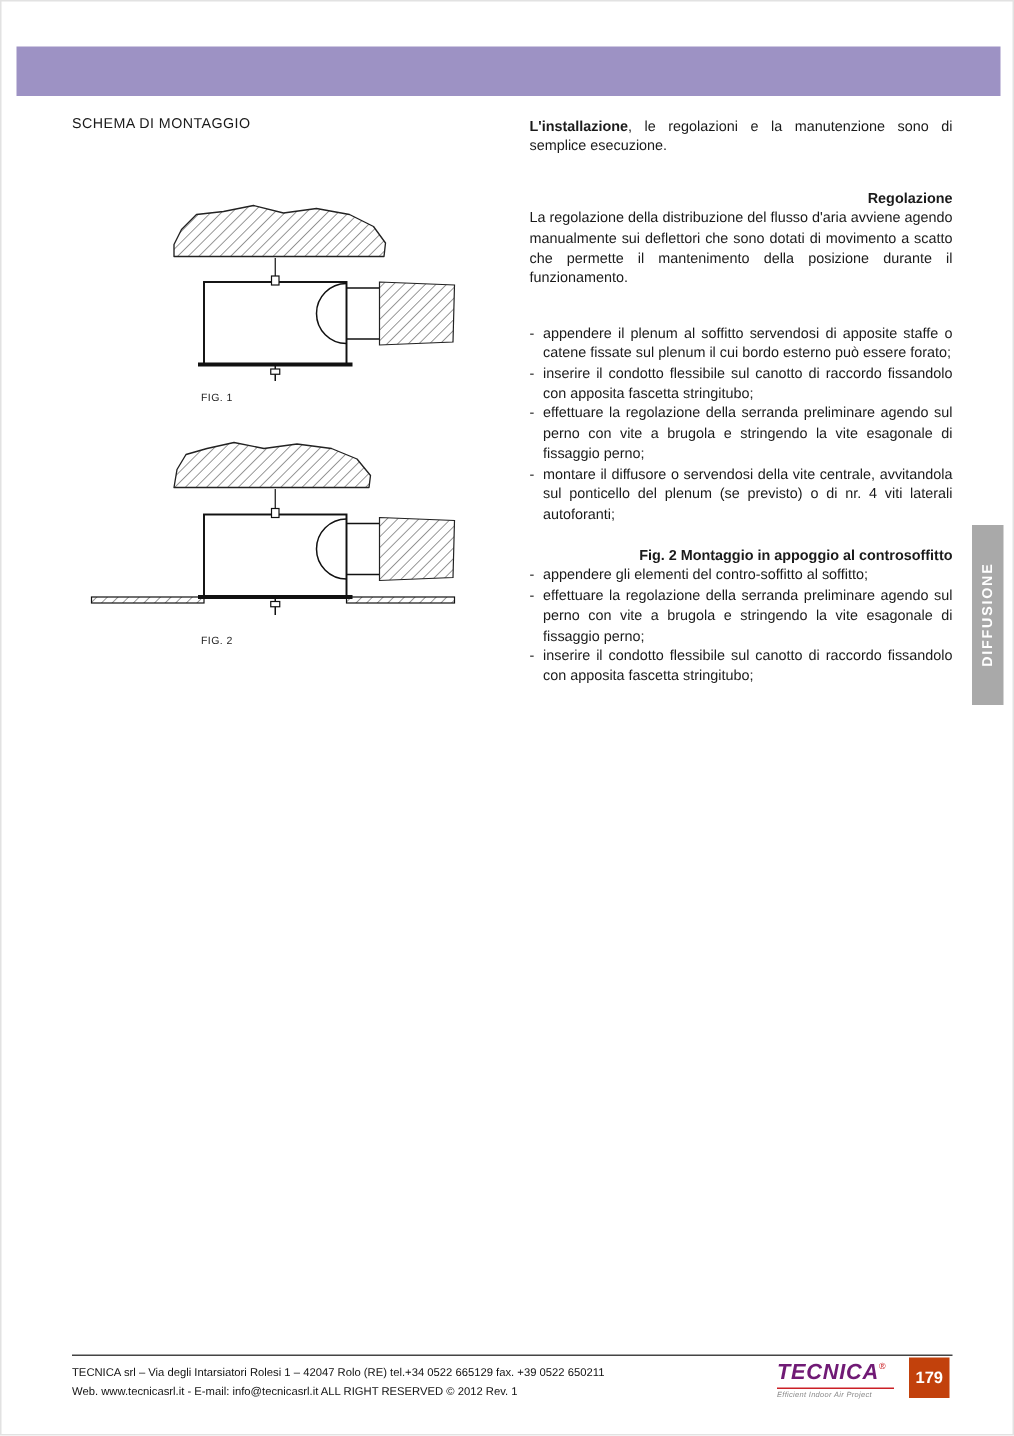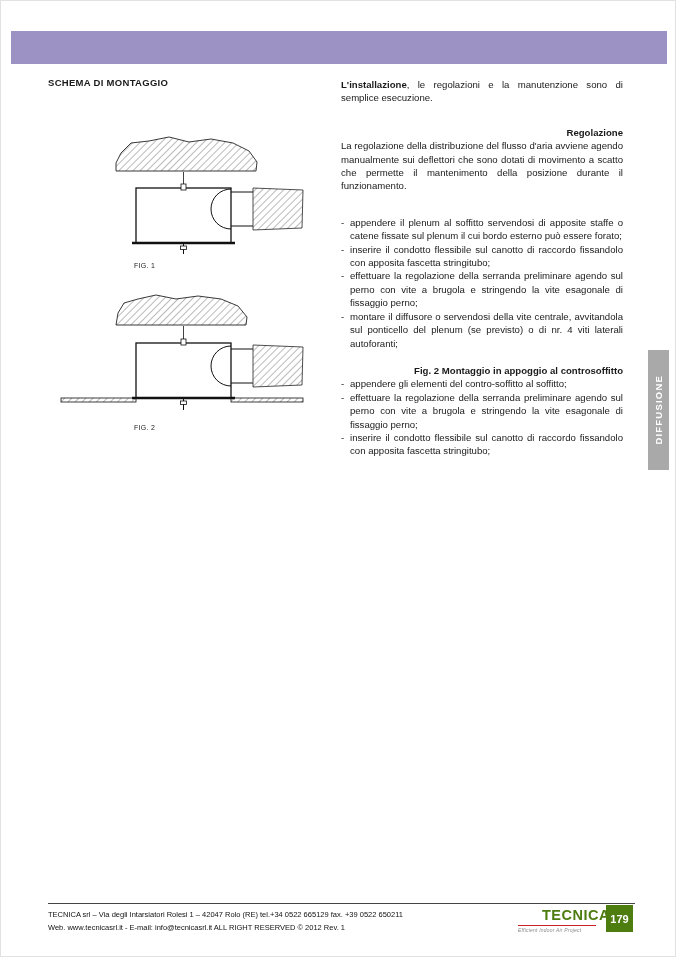--- a/index.html
+++ b/index.html
@@ -4,50 +4,50 @@
 <style>
   * { margin:0; padding:0; box-sizing:border-box; }
   html,body { background:#f2f2f2; }
   .page {
     position:relative; width:676px; height:957px; margin:0 auto;
     background:#ffffff; border:1px solid #e2e2e2; overflow:hidden;
     font-family:"Liberation Sans", sans-serif; color:#1a1a1a;
   }
   .band { position:absolute; left:10px; top:30px; width:656px; height:33px; background:#9d92c4; }
 
-  .left-title { position:absolute; left:47px; top:76px; font-size:9.5px; font-weight:bold; letter-spacing:.3px; }
+  .left-title { position:absolute; left:47px; top:76px; font-size:9.5px; font-weight:normal; letter-spacing:.3px; }
 
   .fig-svg { position:absolute; }
   .fig-cap { position:absolute; font-size:7px; letter-spacing:.3px; color:#222; }
   .cap1 { left:133px; top:261px; }
   .cap2 { left:133px; top:423px; }
 
-  .right-col { position:absolute; left:340px; top:77px; width:282px; font-size:9.6px; line-height:13.4px; text-align:justify; }
+  .right-col { position:absolute; left:352px; top:77px; width:282px; font-size:9.6px; line-height:13.4px; text-align:justify; }
   .right-col p { margin:0; }
   .b { font-weight:bold; }
   .intro { margin-bottom:21px !important; }
   .reg-body { margin-bottom:23px !important; }
   .sec-title { font-weight:bold; text-align:right; }
   ul.dash { list-style:none; margin:0 0 14px 0; padding:0; }
   ul.dash li { position:relative; padding-left:9px; text-align:justify; }
   ul.dash li::before { content:"-"; position:absolute; left:0; top:0; }
 
   .side-tab { position:absolute; left:647px; top:349px; width:21px; height:120px; background:#a9a9a9;
     display:flex; align-items:center; justify-content:center; }
   .side-tab span { writing-mode:vertical-rl; transform:rotate(180deg); color:#fff; font-weight:bold;
     font-size:9.5px; letter-spacing:1.2px; }
 
   .footer-rule { position:absolute; left:47px; top:902px; width:587px; height:1px; background:#444; }
   .footer-text { position:absolute; left:47px; top:908px; width:430px; font-size:7.5px; line-height:12.5px; color:#111; }
   .logo { position:absolute; left:517px; top:905px; width:84px; text-align:left; }
-  .logo-word { color:#4d7c0f; font-weight:bold; font-size:14.5px; letter-spacing:.5px; line-height:14px;margin-left:24px; }
+  .logo-word { color:#701a75; font-weight:bold; font-style:italic; font-size:14.5px; letter-spacing:.5px; line-height:14px; }
   .logo-reg { font-size:6px; vertical-align:super; font-style:normal; color:#cb2026; }
   .logo-rule { height:1px; background:#cb2026; margin:1px 0 1px 0; width:78px; }
   .logo-tagline { font-size:5px; color:#8a8a8a; letter-spacing:.2px; font-style:italic; }
-  .page-badge { position:absolute; left:605px; top:904px; width:27px; height:27px; background:#4d7c0f;
+  .page-badge { position:absolute; left:605px; top:904px; width:27px; height:27px; background:#c2410c;
     color:#fff; font-weight:bold; font-size:11px; display:flex; align-items:center; justify-content:center; }
 </style>
 </head>
 <body>
 
 <div class="page">
 
   <div class="band"></div>
 
   <div class="left-title">SCHEMA DI MONTAGGIO</div>

